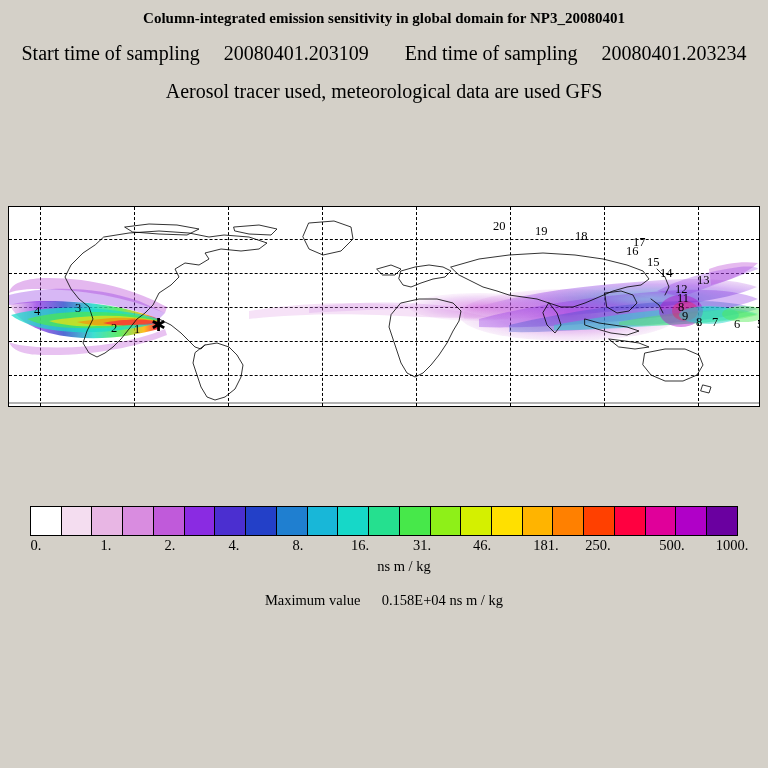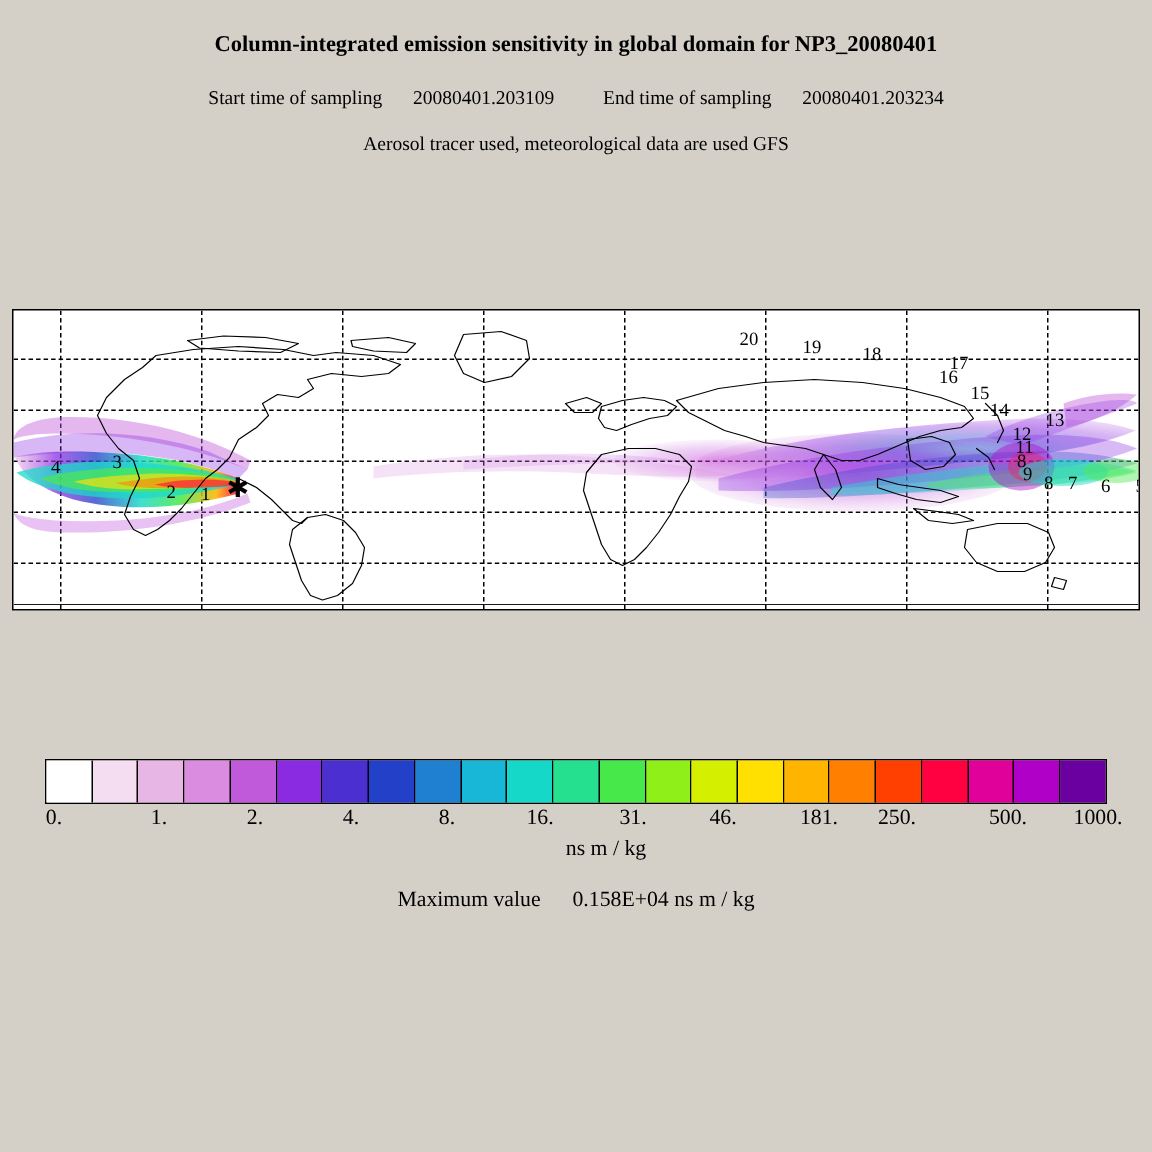--- a/index.html
+++ b/index.html
@@ -8,24 +8,24 @@
     background:#d4d0c8;
     font-family:"Liberation Serif", serif;
     color:#000;
     overflow:hidden;
     position:relative;
   }
   .titleblock{
     position:absolute;top:4px;left:0;width:768px;text-align:center;
   }
   .title-main{
-    font-size:15px;font-weight:bold;letter-spacing:0px;margin:16px;padding:2px 0 1px 0;
+    font-size:15px;font-weight:bold;letter-spacing:0px;margin:4px;padding:2px 0 1px 0;
   }
   .title-line{
-    font-size:13px;margin:13px;padding:1px 0;
+    font-size:20px;margin:13px;padding:1px 0;
   }
   .gap{display:inline-block;width:26px;}
   .gap-sm{display:inline-block;width:14px;}
 
   
   .mapwrap{
     position:absolute;
     left:8px;top:206px;width:752px;height:201px;
     background:#ffffff;
     border:1px solid #000;

